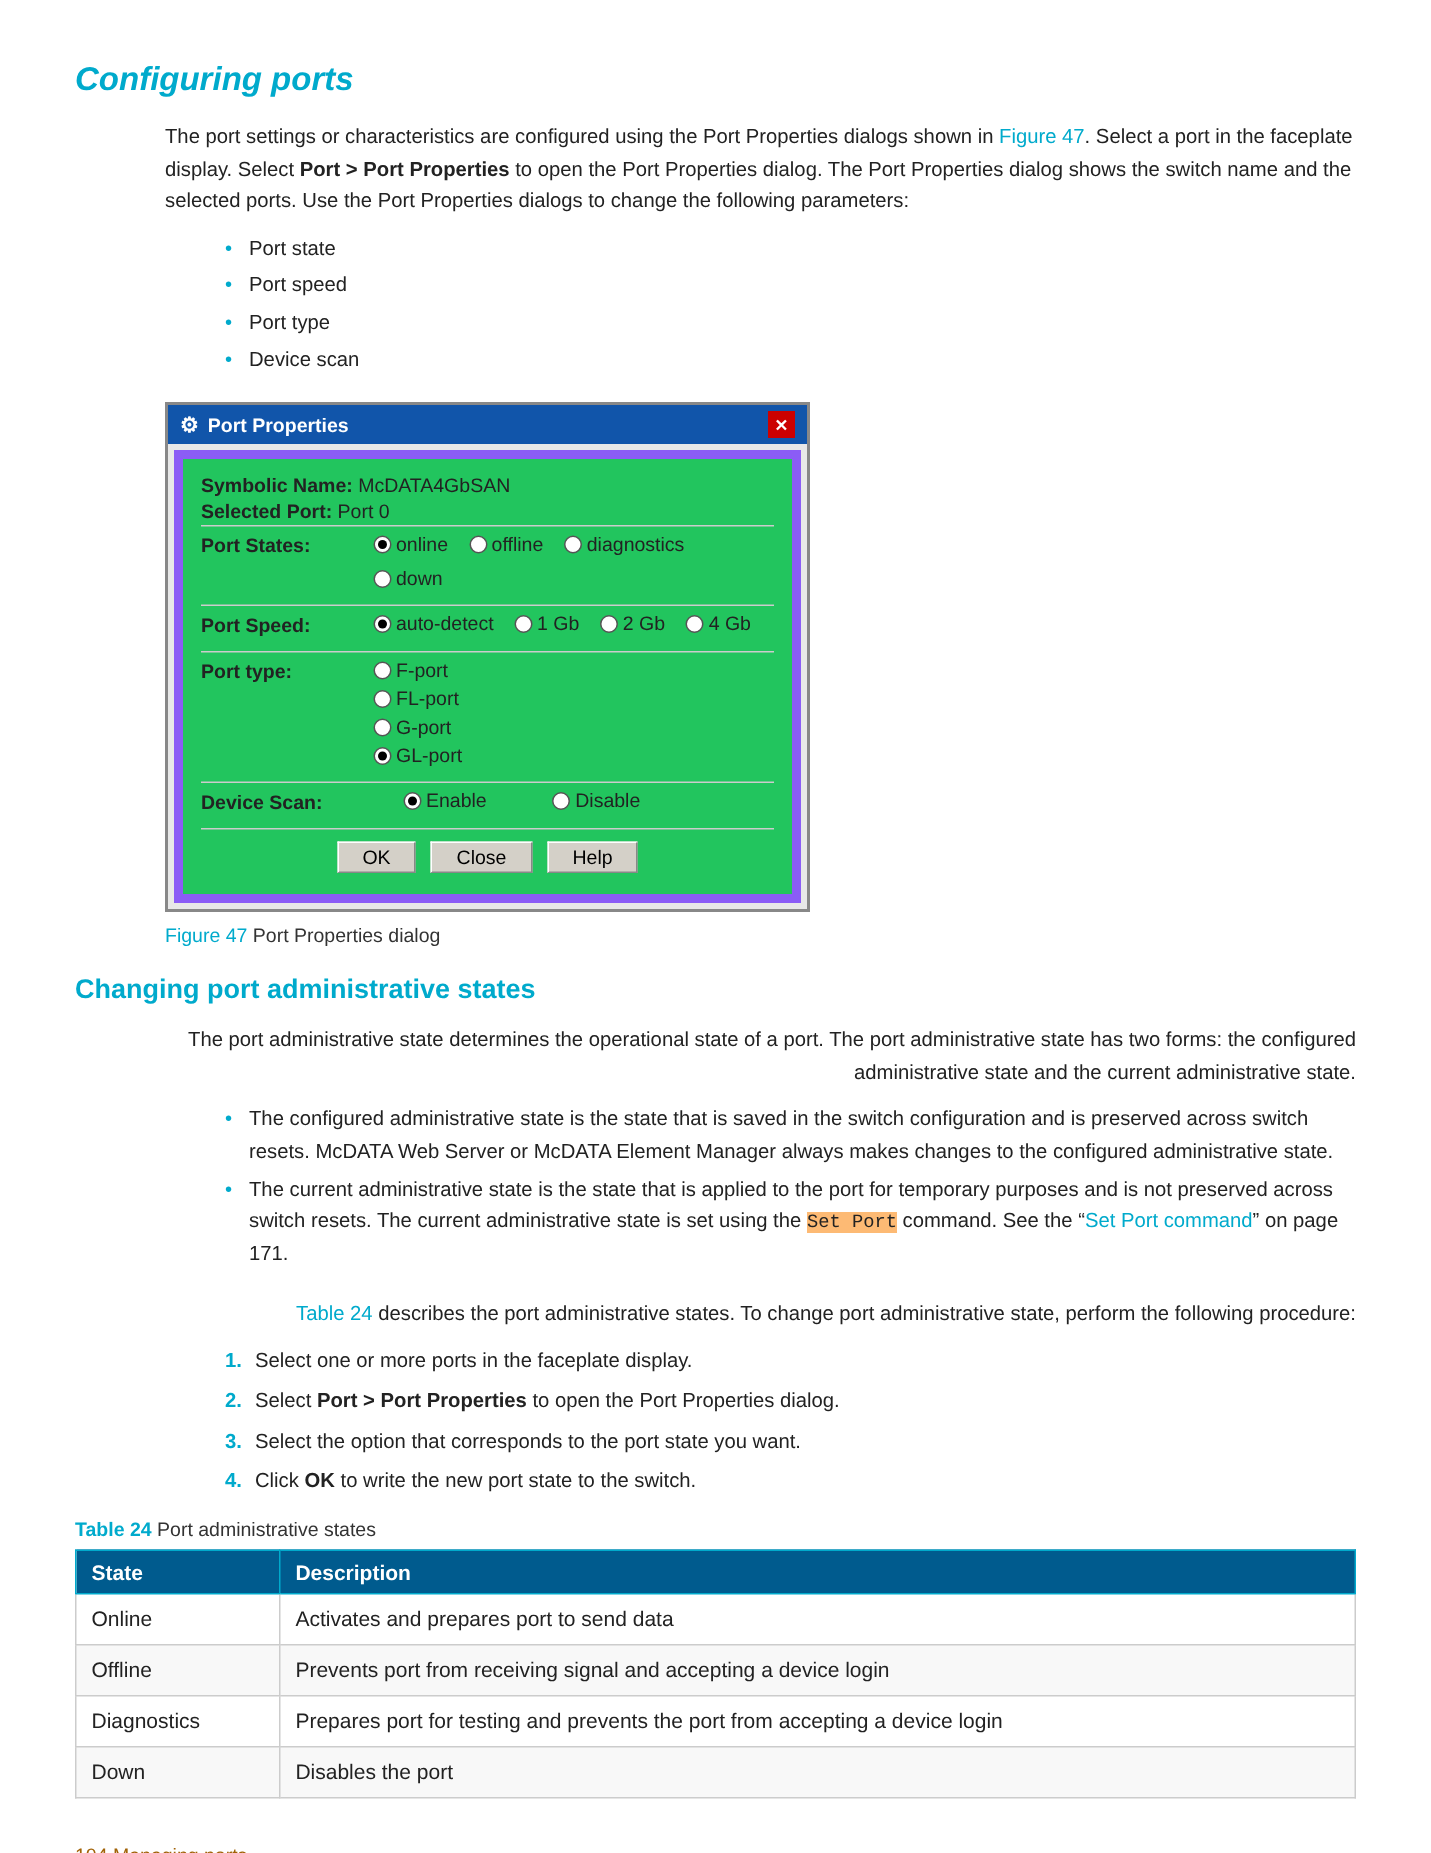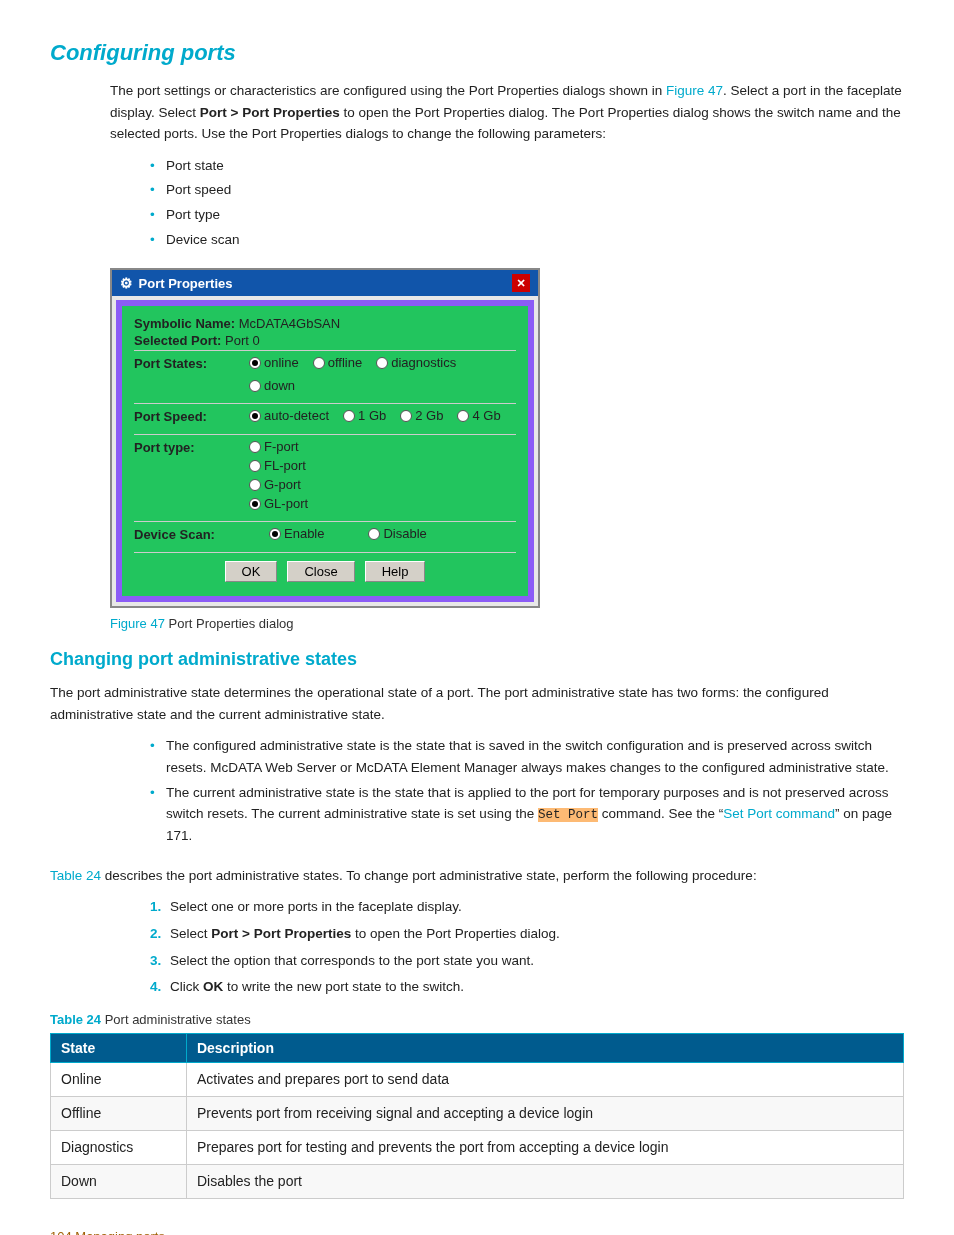--- a/index.html
+++ b/index.html
@@ -183,22 +183,24 @@
       margin-left: 60px;
       margin-bottom: 18px;
       color: #333;
     }
     .figure-caption span.fig-label {
       color: #00aacc;
       font-weight: normal;
     }
 
     .section-body {
+      margin-left: 60px;
       margin-bottom: 10px;
       line-height: 1.6;
+      text-align: right;
     }
 
     .link-text {
       color: #00aacc;
       text-decoration: none;
     }
 
     code.inline-code {
       font-family: 'Courier New', monospace;
       font-size: 12.5px;

